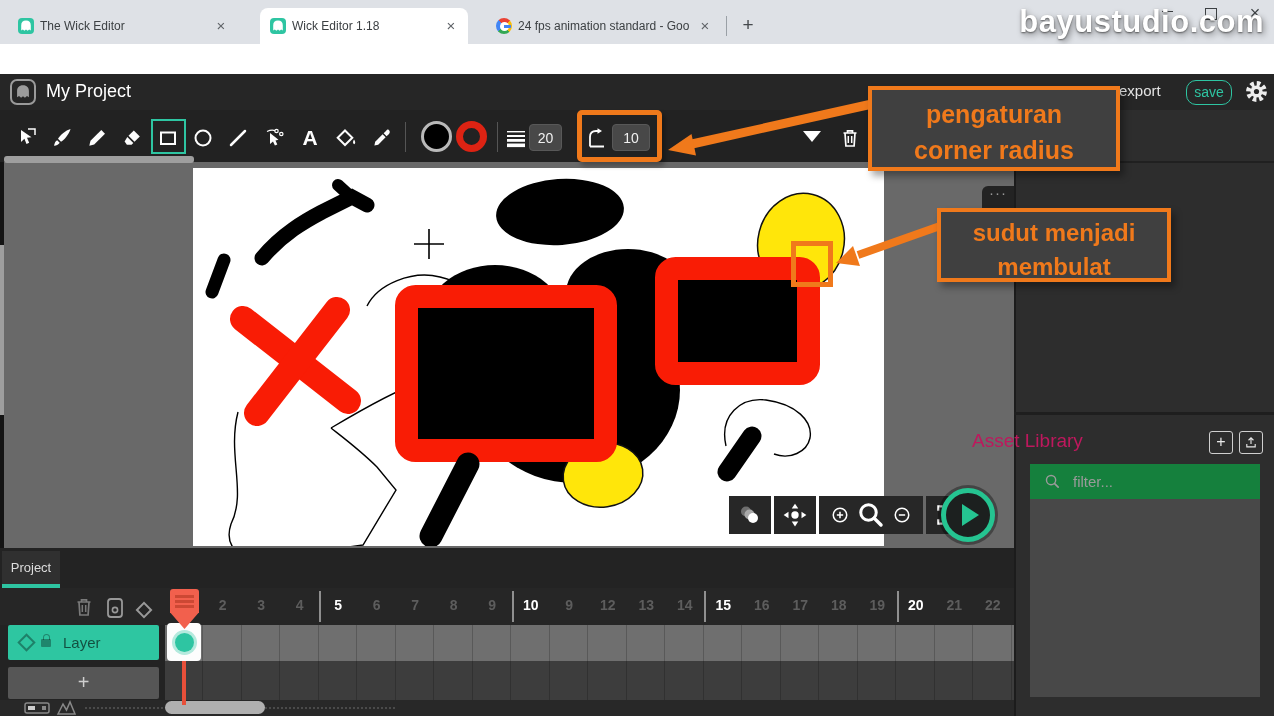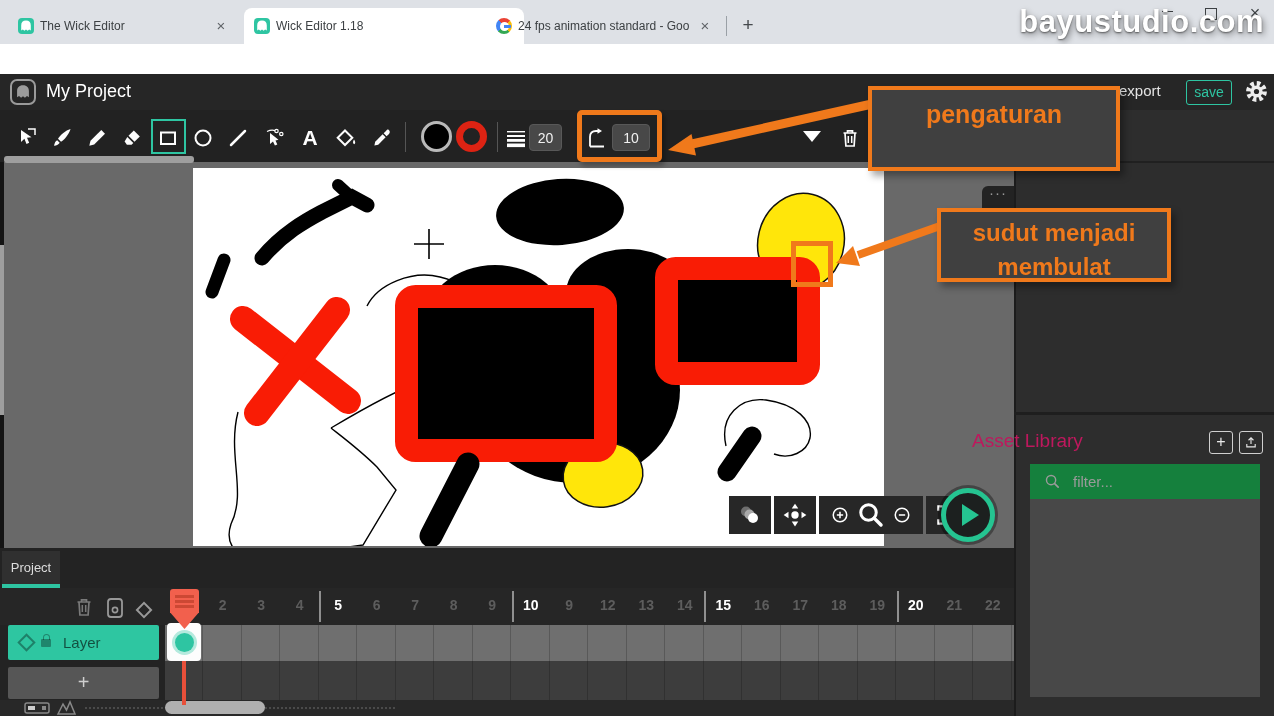--- a/index.html
+++ b/index.html
@@ -30,21 +30,21 @@
             font-family:"Liberation Sans",sans-serif;width:700px;}
   .lock{width:9px;height:7px;border:1.6px solid #5f6368;border-radius:2px;margin:3px 8px 0 14px;position:relative;}
   .lock:before{content:"";position:absolute;left:1px;top:-5px;width:5px;height:5px;
                border:1.6px solid #5f6368;border-bottom:none;border-radius:4px 4px 0 0;}
   .extic{top:50px;width:19px;height:19px;border-radius:50%;}
   
   #whead{left:0;top:74px;width:1274px;height:36px;background:#262626;}
   #wlogo{left:10px;top:79px;width:26px;height:26px;border:2px solid #9b9b9b;border-radius:7px;box-sizing:border-box;}
   #ptitle{left:46px;top:81px;color:#fff;font-size:18px;}
   #exportlbl{left:1119px;top:82px;color:#e3e3e3;font-size:15px;}
-  #savebtn{left:1186px;top:80px;width:46px;height:25px;border:1.5px solid #2ec5a2;border-radius:3px;
+  #savebtn{left:1186px;top:80px;width:46px;height:25px;border:1.5px solid #2ec5a2;border-radius:10px;
            color:#2ec5a2;font-size:14px;text-align:center;line-height:23px;box-sizing:border-box;}
   
   #toolbar{left:0;top:110px;width:1014px;height:52px;background:#222;}
   .tool{top:122px;width:32px;height:32px;color:#fdfdfd;display:flex;align-items:center;justify-content:center;}
   .tool svg{display:block;}
   #recttool-box{left:151px;top:119px;width:35px;height:35px;border:2px solid #2ec5a2;box-sizing:border-box;}
   .tdiv{top:122px;width:1px;height:30px;background:#555;}
   .swatch{top:121px;width:31px;height:31px;border-radius:50%;box-sizing:border-box;}
   #fillsw{left:421px;background:#000;border:3.5px solid #b9b9b9;}
   #strokesw{left:456px;background:#222;border:7px solid #dd2313;}
@@ -130,21 +130,21 @@
 <div id="stage">
 
   <div id="tabbar" class="abs">
     <div class="tab abs" style="left:8px;width:230px;">
       <svg class="favicon wickfav" viewBox="0 0 16 16">
           <path fill="#fff" d="M8 2.6c3.2 0 4.8 2 4.8 4.8v5.2l-1.6-1.2-1.6 1.4L8 11.6l-1.6 1.2-1.6-1.4-1.6 1.2V7.4C3.2 4.6 4.8 2.6 8 2.6Z"></path>
         </svg>
       <span class="title">The Wick Editor</span>
       <span class="close">×</span>
     </div>
-    <div class="tab active abs" style="left:244px;width:280px;">
+    <div class="tab active abs" style="left:260px;width:208px;">
       <svg class="favicon wickfav" viewBox="0 0 16 16">
           <path fill="#fff" d="M8 2.6c3.2 0 4.8 2 4.8 4.8v5.2l-1.6-1.2-1.6 1.4L8 11.6l-1.6 1.2-1.6-1.4-1.6 1.2V7.4C3.2 4.6 4.8 2.6 8 2.6Z"></path>
         </svg>
       <span class="title">Wick Editor 1.18</span>
       <span class="close">×</span>
     </div>
     <div class="tab abs" style="left:486px;width:236px;">
       <span class="favicon" style="border-radius:50%;background:conic-gradient(from -40deg,#ea4335 0 25%,#fbbc05 0 50%,#34a853 0 75%,#4285f4 0 100%);position:relative;">
         <span style="position:absolute;left:3.5px;top:3.5px;width:9px;height:9px;background:#fff;border-radius:50%;"></span>
         <span style="position:absolute;left:8px;top:6.5px;width:7px;height:3px;background:#4285f4;"></span>
@@ -506,18 +506,19 @@
   <svg id="arrowsvg" class="abs">
     <path d="M872,104 L692,144" stroke="#f0791b" stroke-width="9" fill="none"></path>
     <polygon points="668,150 691.5,134 696,155.5" fill="#f0791b"></polygon>
     <path d="M940,226 L858,255" stroke="#f0791b" stroke-width="8" fill="none"></path>
     <polygon points="836,263 853,246 860,266" fill="#f0791b"></polygon>
   </svg>
   <div id="hl1" class="abs"></div>
   <div id="hl2" class="abs"></div>
   <div id="co1" class="callout abs">
     <div>pengaturan</div>
+    <div>corner radius</div>
   </div>
   <div id="co2" class="callout abs">
     <div>sudut menjadi</div>
     <div>membulat</div>
   </div>
 </div>
 
 </body></html>

